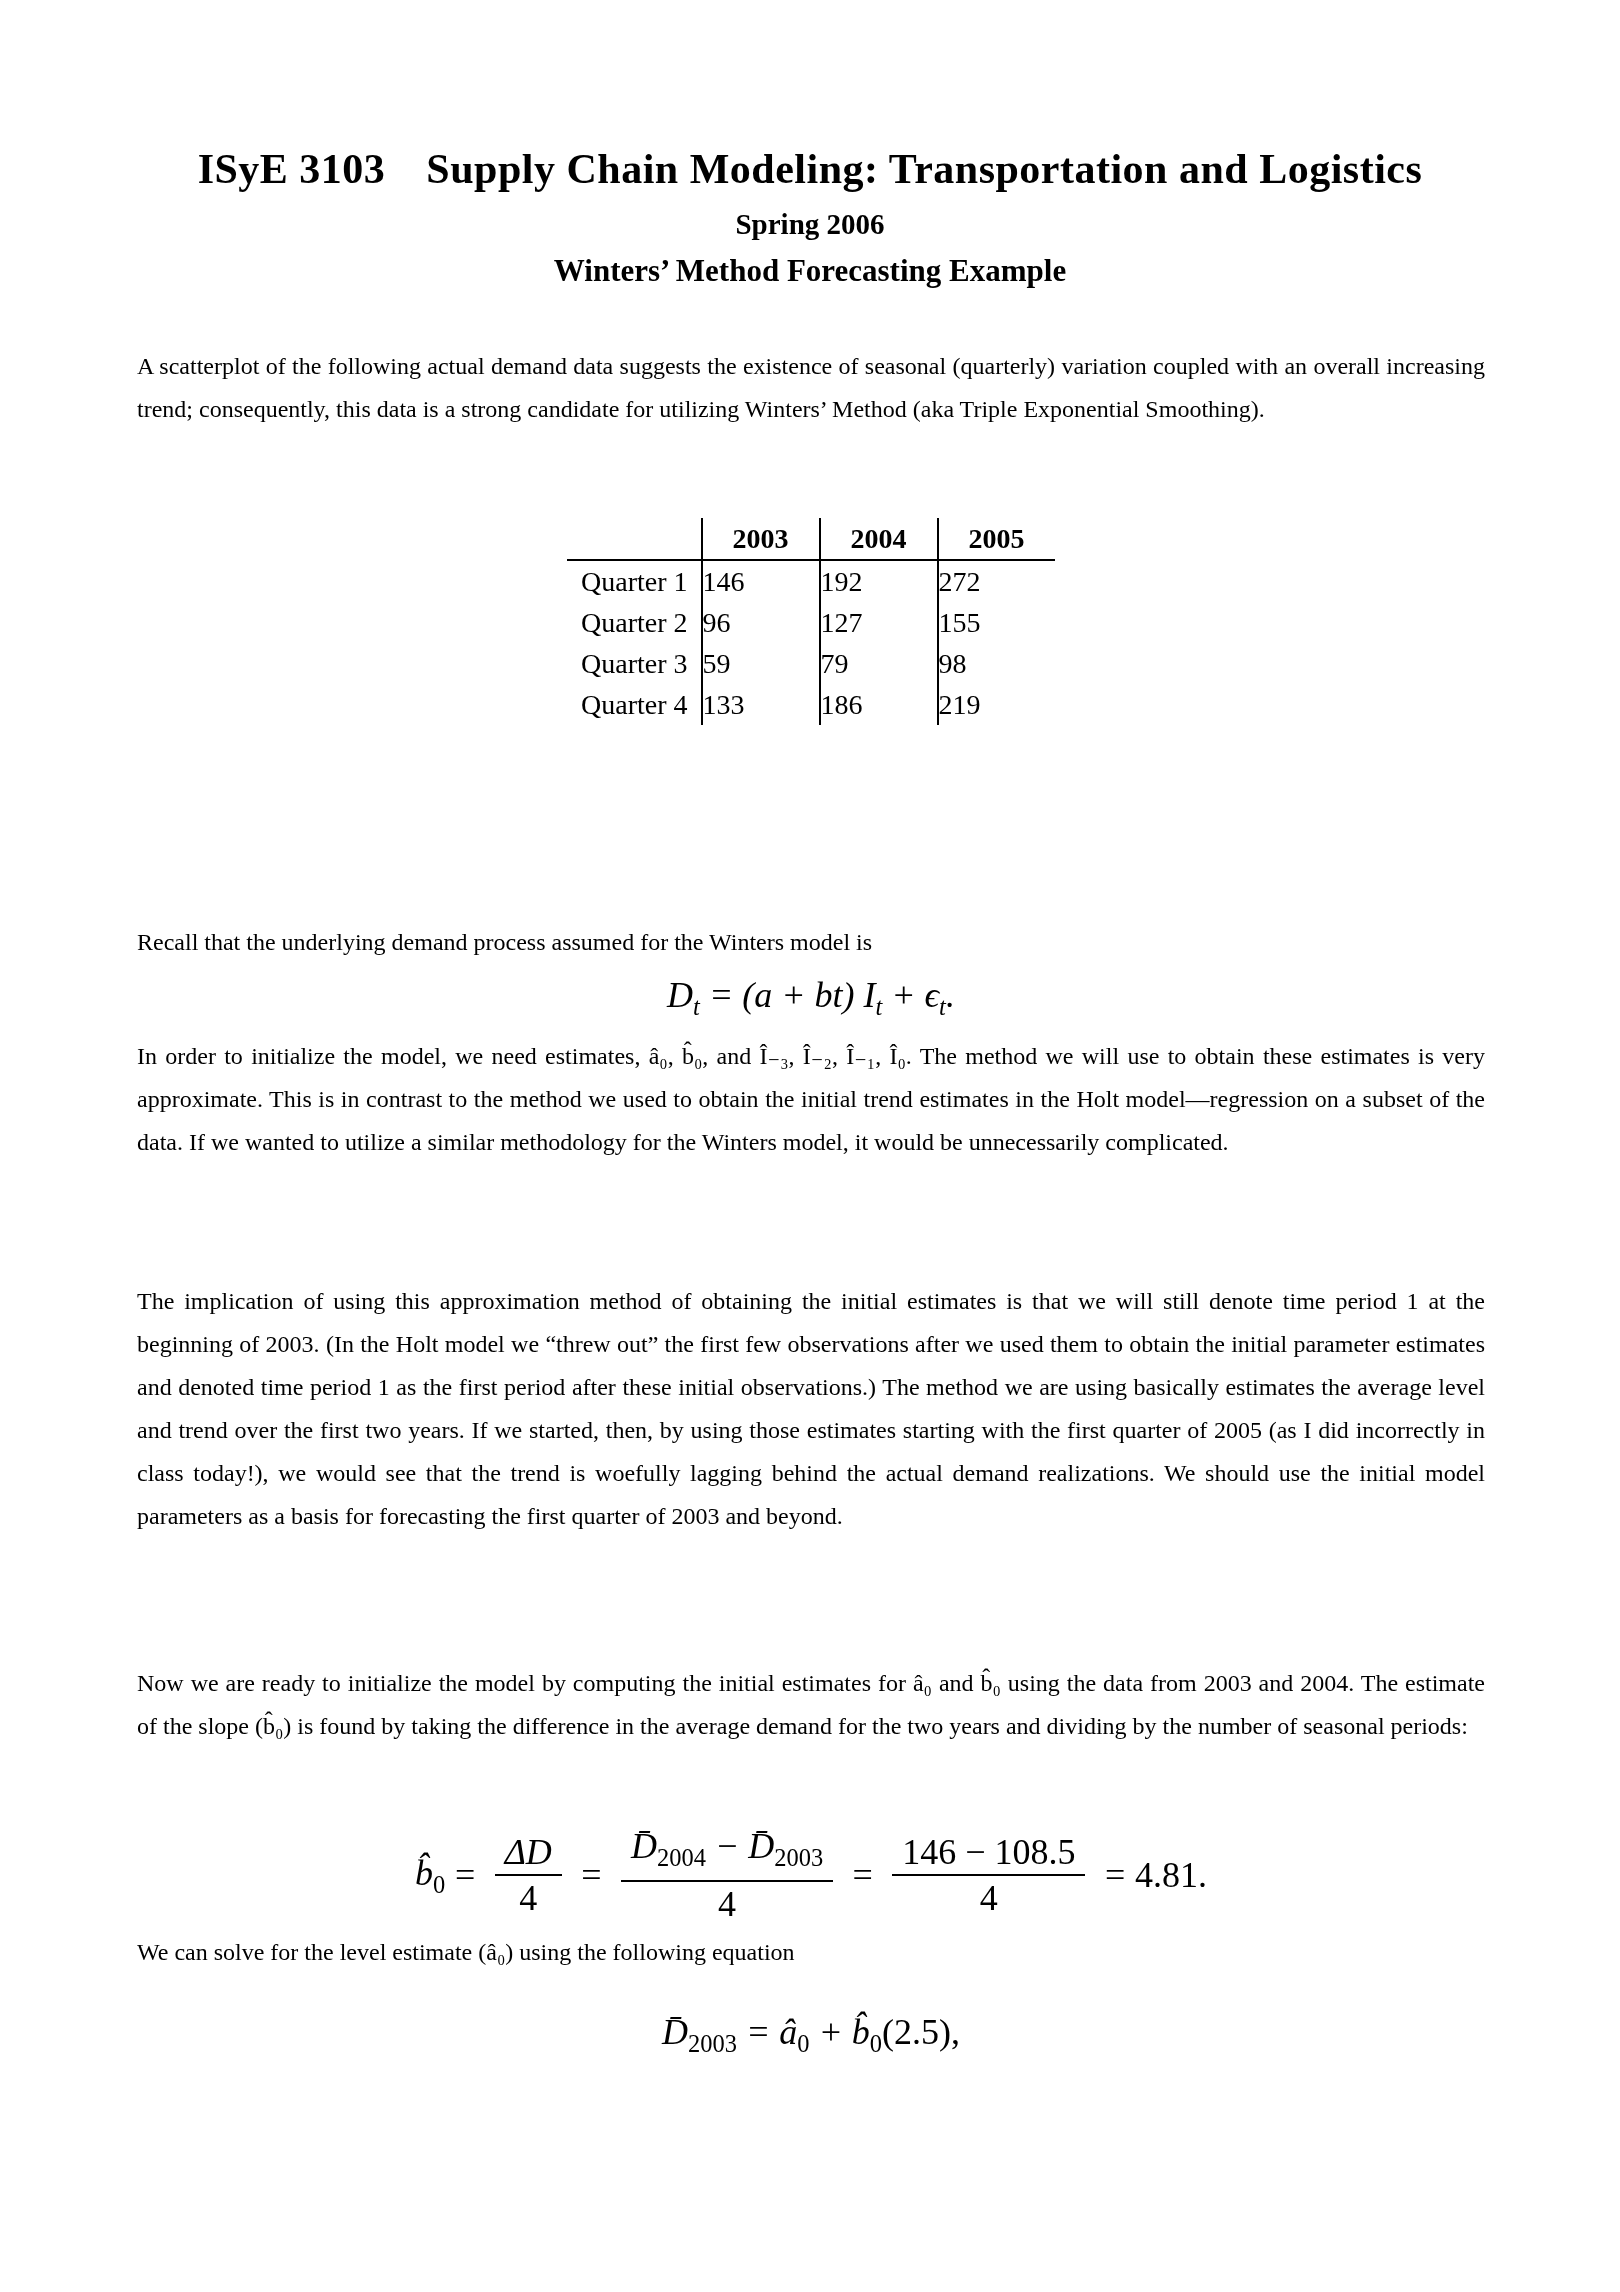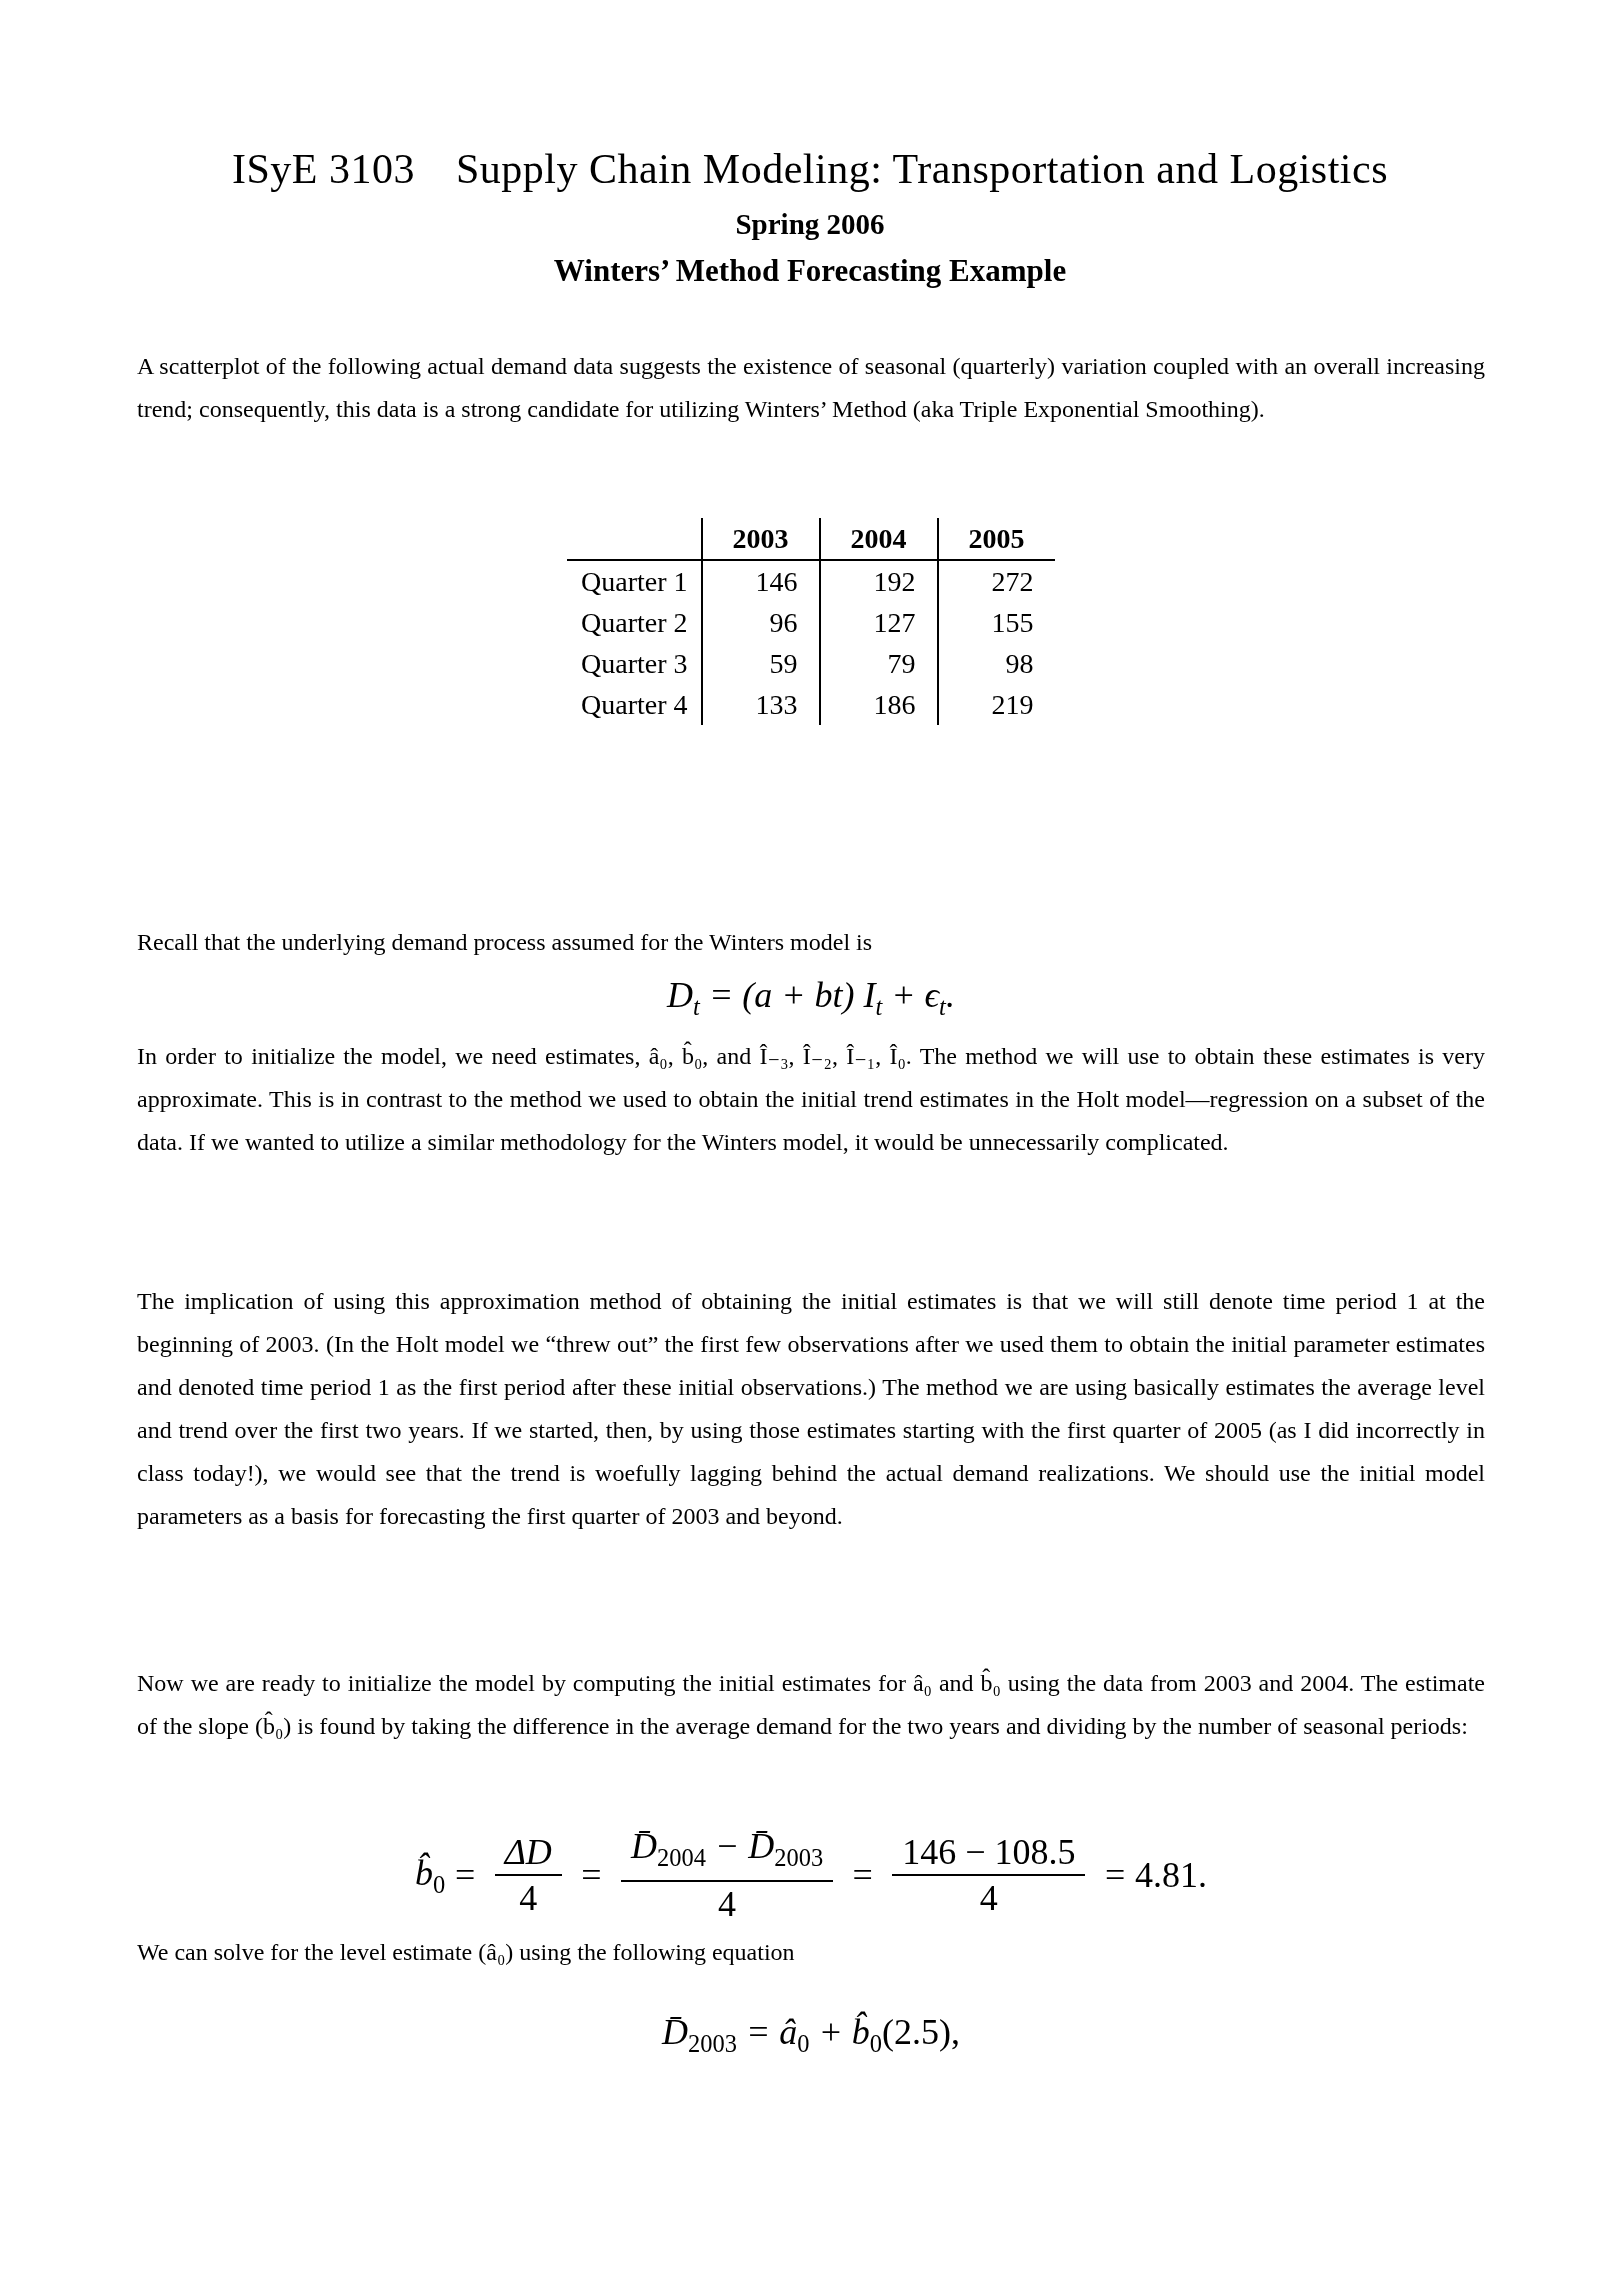--- a/index.html
+++ b/index.html
@@ -14,21 +14,21 @@
   }
   .abs{position:absolute;}
   .center-row{left:0;width:1620px;text-align:center;}
   .textcol{left:137px;width:1348px;}
   .para{
     font-size:24px;
     line-height:43px;
     text-align:justify;
     margin:0;
   }
-  .b-title{top:145px;font-size:42px;font-weight:normal;letter-spacing:0.5px;}
+  .b-title{top:145px;font-size:42px;font-weight:bold;letter-spacing:0.5px;}
   .b-title .gap{display:inline-block;width:41px;}
   .b-sub{top:208px;font-size:29px;font-weight:bold;}
   .b-doctitle{top:253px;font-size:31px;font-weight:bold;}
   .b-p1{top:345px;}
   .b-table{top:518px;}
   .b-p2{top:755px;}
   .b-p3{top:921px;}
   .b-eq1{top:974px;}
   .b-p4{top:1035px;}
   .b-p5{top:1280px;}
@@ -37,21 +37,21 @@
   .b-p7{top:1931px;}
   .b-eq3{top:2011px;}
 
   
   .tblwrap{display:flex;justify-content:center;}
   table.demand{border-collapse:collapse;font-size:28px;line-height:39px;}
   table.demand td, table.demand th{padding:1px 0;}
   table.demand th.year{font-weight:bold;text-align:center;width:116px;border-left:2px solid #000;}
   table.demand thead th{border-bottom:2px solid #000;}
   table.demand td.lbl{text-align:right;padding-left:13.7px;padding-right:13px;}
-  table.demand td.val{text-align:right;padding-right:21px;border-left:2px solid #000;}
+  table.demand td.val{text-align:left;padding-right:21px;border-left:2px solid #000;}
 
   
   .eq{
     font-size:36px;
     font-style:italic;
     display:flex;
     justify-content:center;
     align-items:center;
     text-align:center;
   }

